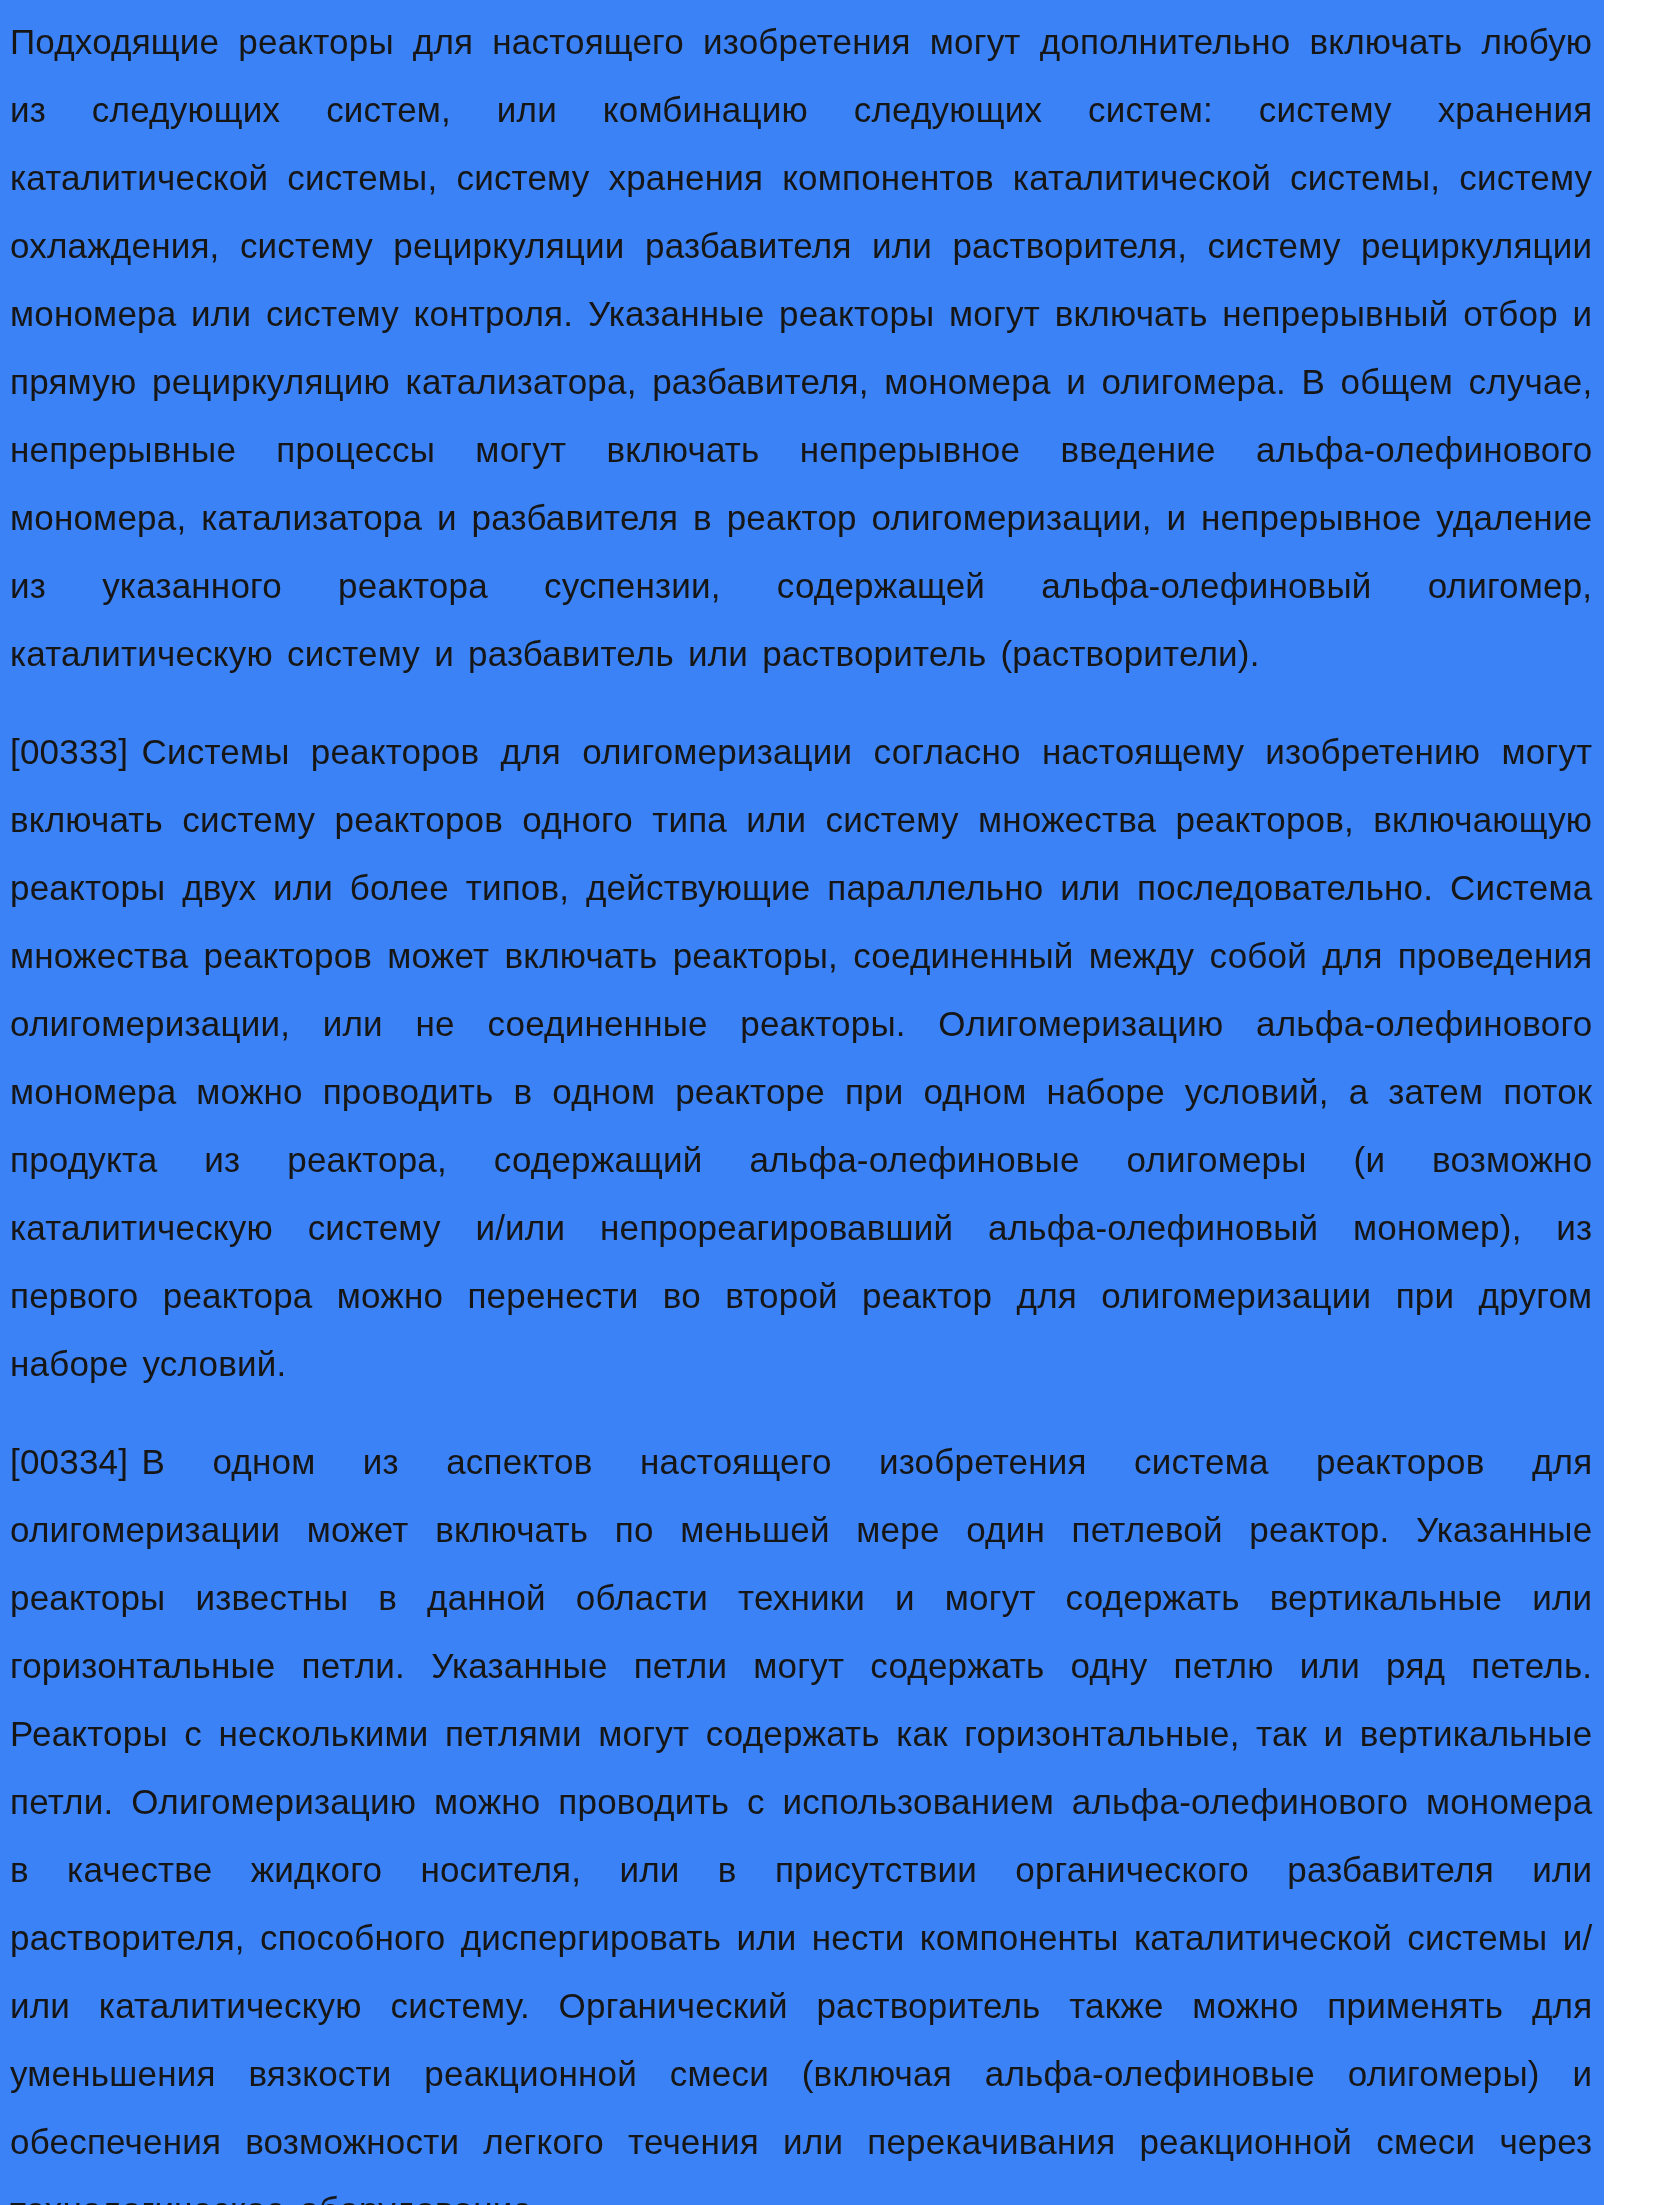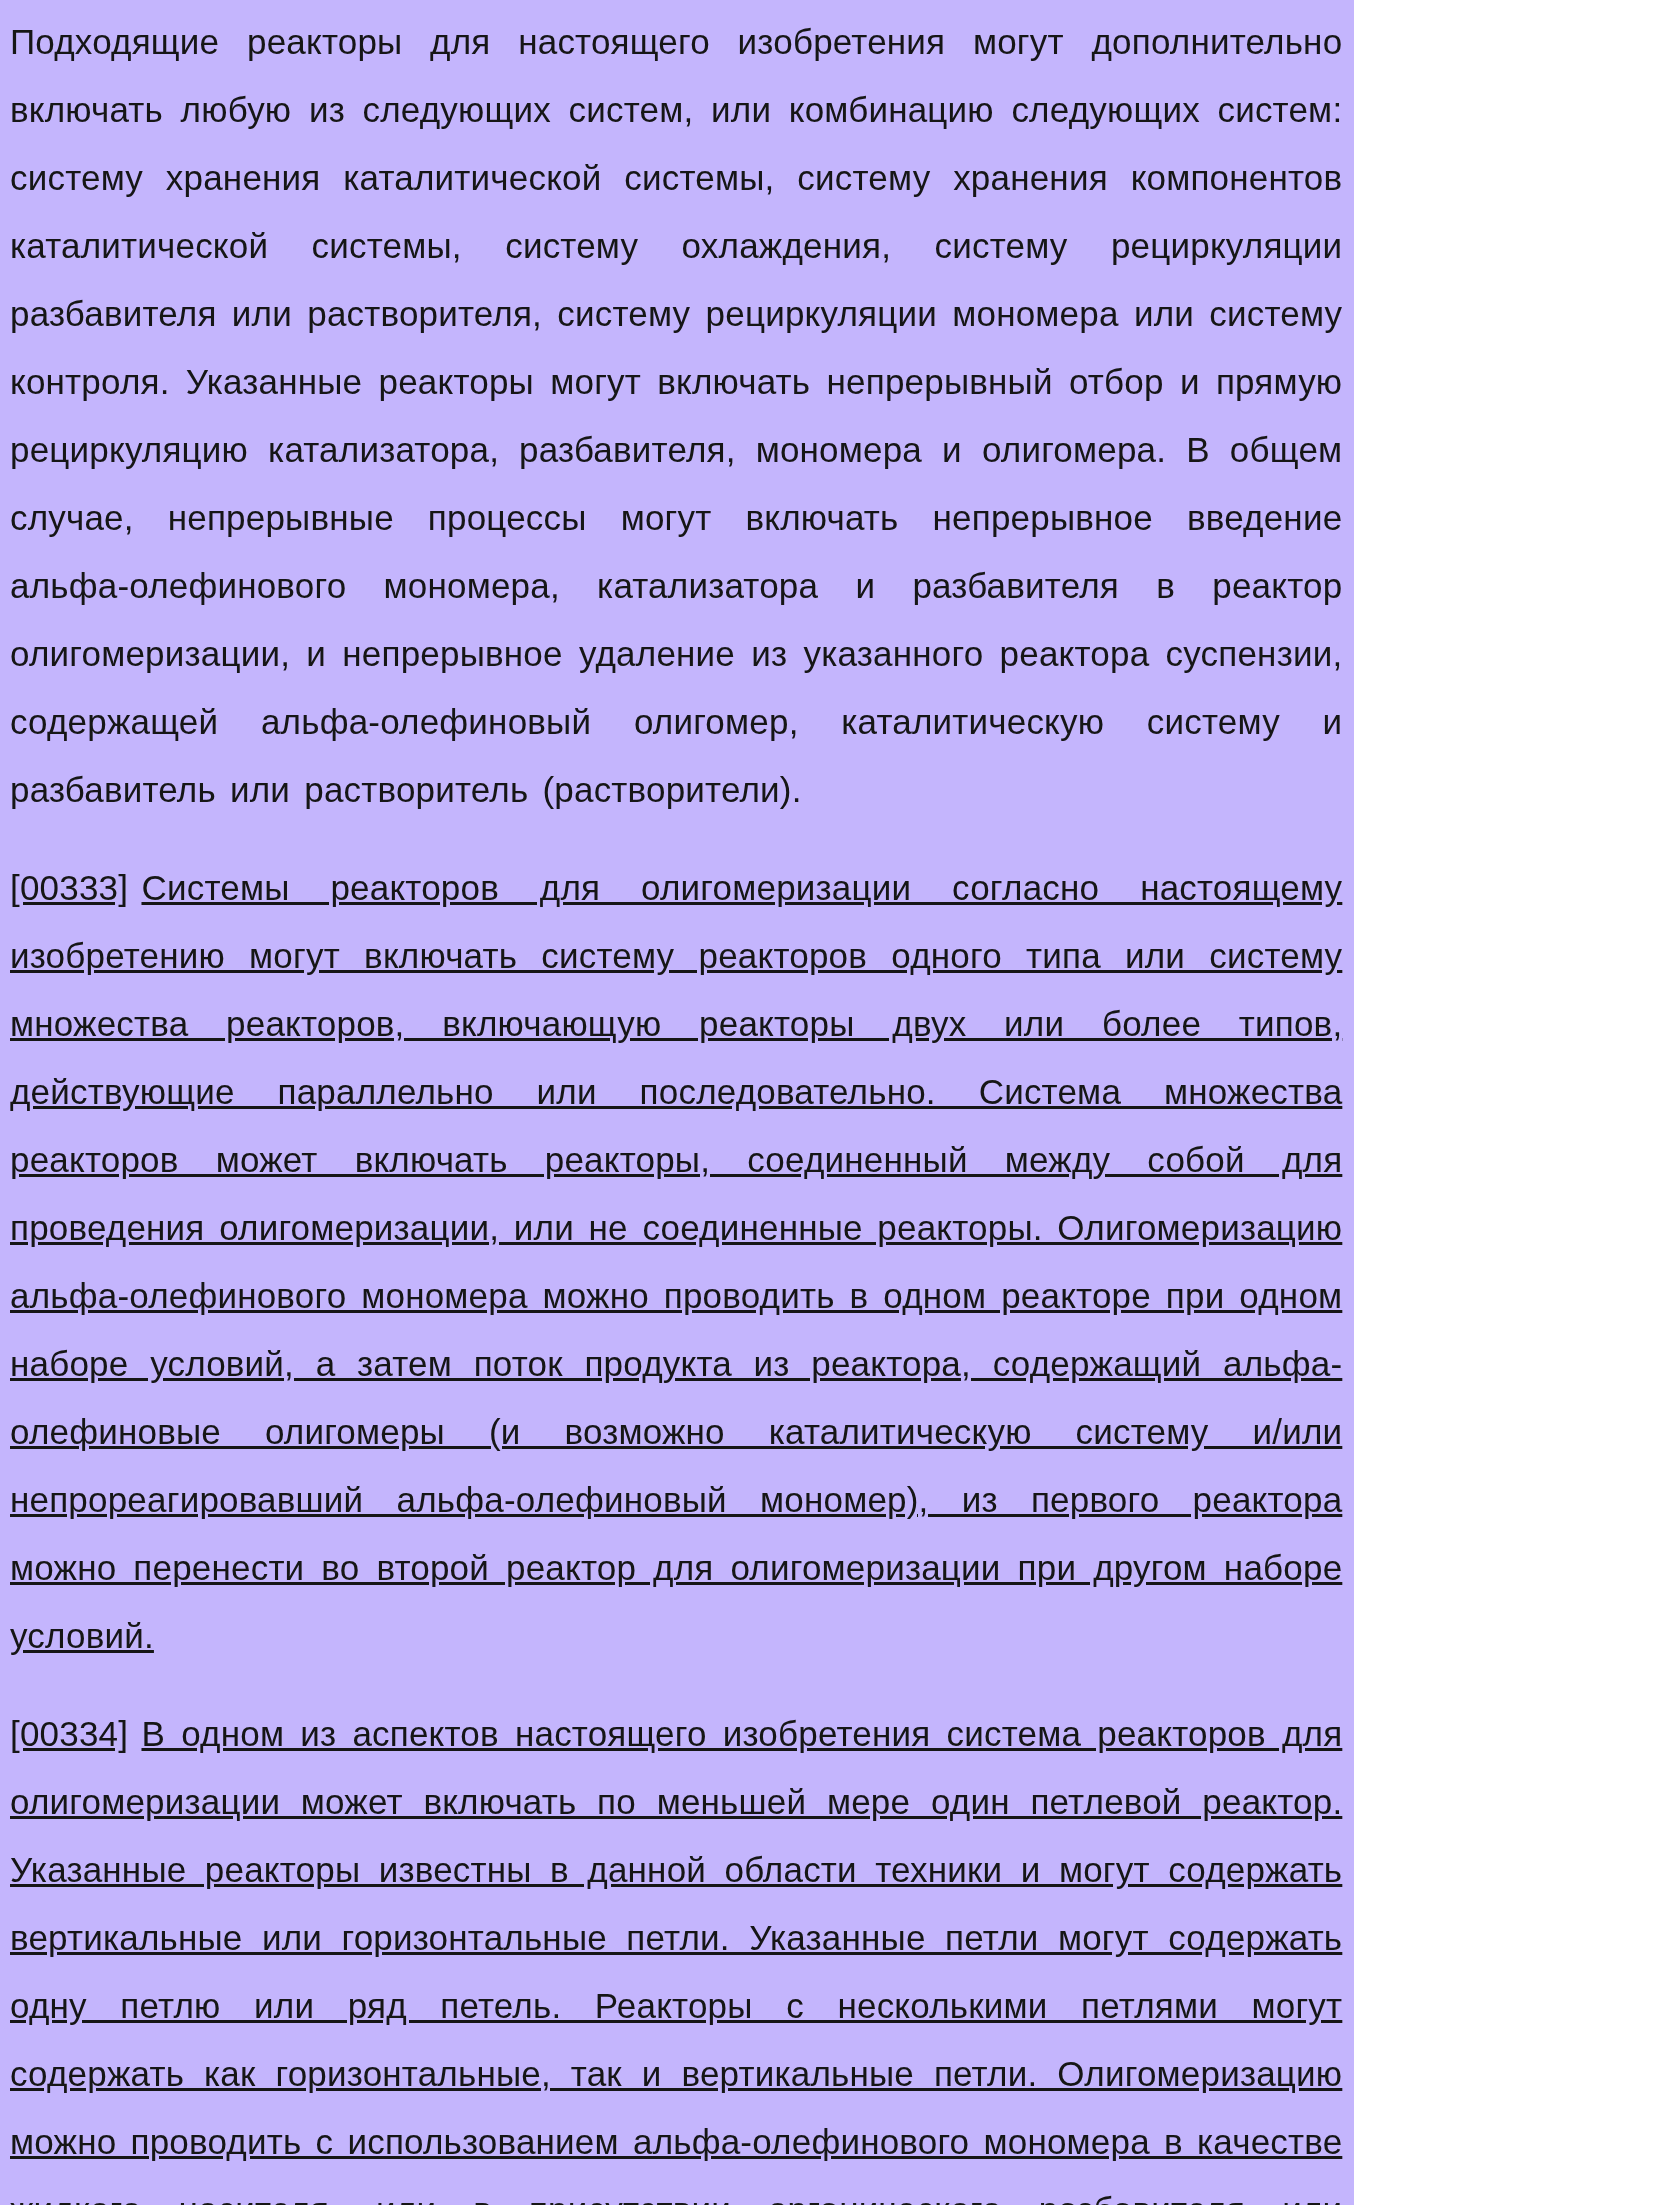--- a/index.html
+++ b/index.html
@@ -10,36 +10,35 @@
   body {
     width: 1674px;
     height: 2205px;
     overflow: hidden;
     font-family: "Liberation Sans", "DejaVu Sans", sans-serif;
     color: #161616;
     -webkit-font-smoothing: antialiased;
   }
   .page {
     box-sizing: border-box;
-    width: 1354px;
+    width: 1604px;
     height: 2205px;
     padding: 8.3px 11.7px 6.7px 10px;
-    background: #c4b5fd;
+    background: #3b82f6;
   }
   .para {
     margin: 0;
     font-size: 35px;
     line-height: 68px;
     text-align: justify;
     word-spacing: 4.2px;
     letter-spacing: 0.2px;
   }
   .para + .para {
     margin-top: 30px;
-    text-decoration: underline;
   }
   .para-tag {
     margin-right: 13.3px;
     white-space: nowrap;
   }
 </style>
 </head>
 <body>
 
 <div class="page">

